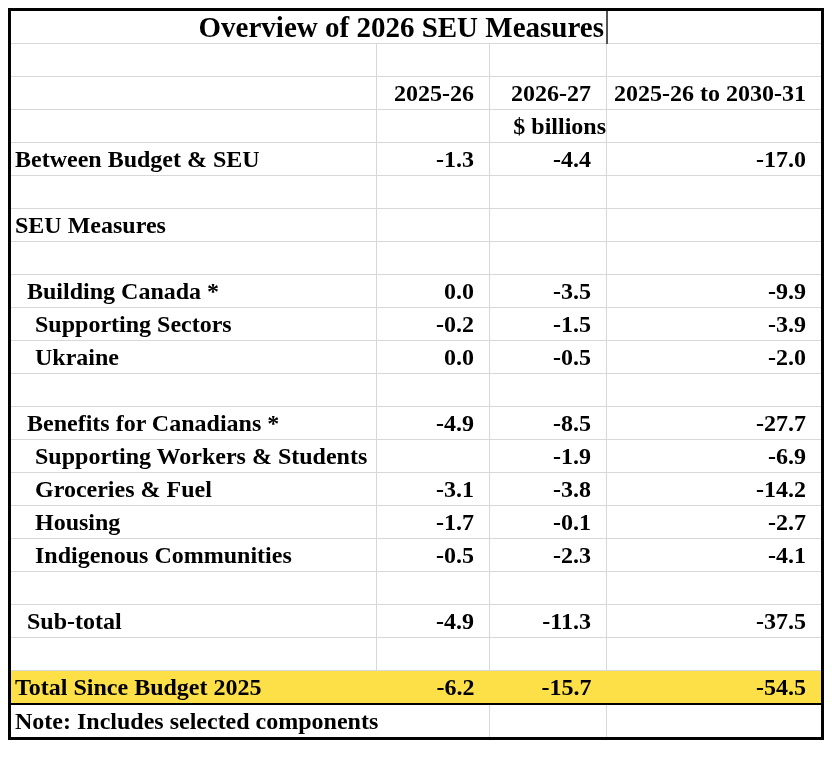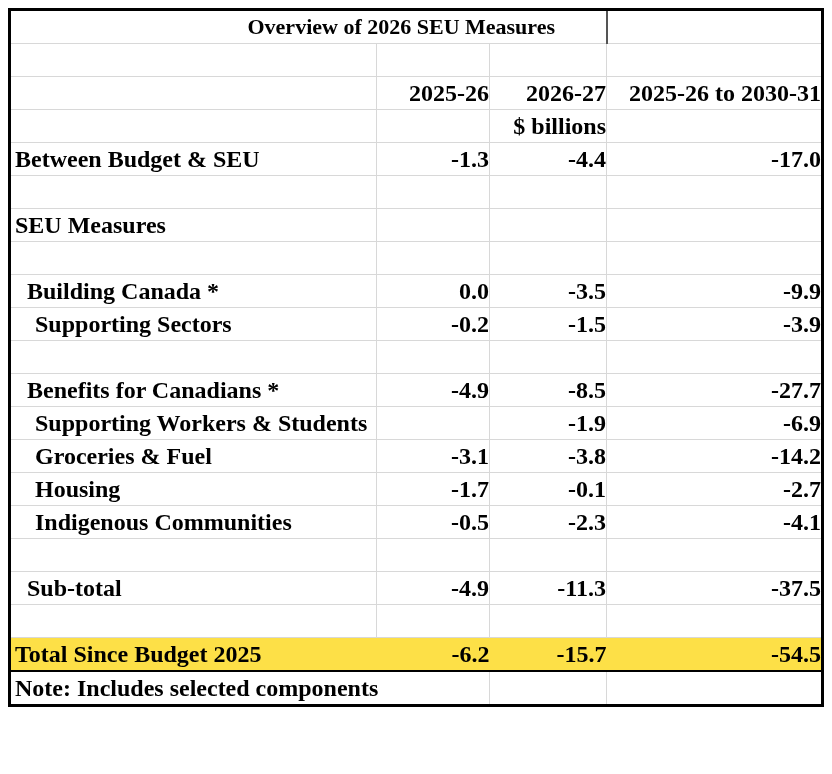--- a/index.html
+++ b/index.html
@@ -32,24 +32,24 @@
     line-height: 32px;
     padding: 0;
     white-space: nowrap;
     overflow: visible;
     vertical-align: middle;
   }
   .lbl { text-align: left; margin-top: 16px; }
   .ind0 { padding-left: 4px; }
   .ind1 { padding-left: 16px; }
   .ind2 { padding-left: 24px; }
-  .num { text-align: right; padding-right: 0; }
+  .num { text-align: right; padding-right: 15px; }
   .ctr { text-align: right; }
   .title-cell {
-    font-size: 22px;
+    font-size: 29px;
     text-align: center;
     padding-left: 186px;
     border-right: 2px solid #555555;
     line-height: 30px;
   }
   .total-row td {
     background: #fde047;
     border-bottom: 2px solid #000000;
   }
   .total-row td:nth-child(1) { border-right-style: hidden; }
@@ -123,20 +123,26 @@
           <td class="num">-3.5</td>
           <td class="num">-9.9</td>
         </tr>
         <tr>
           <td class="lbl ind2">Supporting Sectors</td>
           <td class="num">-0.2</td>
           <td class="num">-1.5</td>
           <td class="num">-3.9</td>
         </tr>
         <tr>
+          <td class="lbl ind2">Ukraine</td>
+          <td class="num">0.0</td>
+          <td class="num">-0.5</td>
+          <td class="num">-2.0</td>
+        </tr>
+        <tr>
           <td></td>
           <td></td>
           <td></td>
           <td></td>
         </tr>
         <tr>
           <td class="lbl ind1">Benefits for Canadians *</td>
           <td class="num">-4.9</td>
           <td class="num">-8.5</td>
           <td class="num">-27.7</td>

